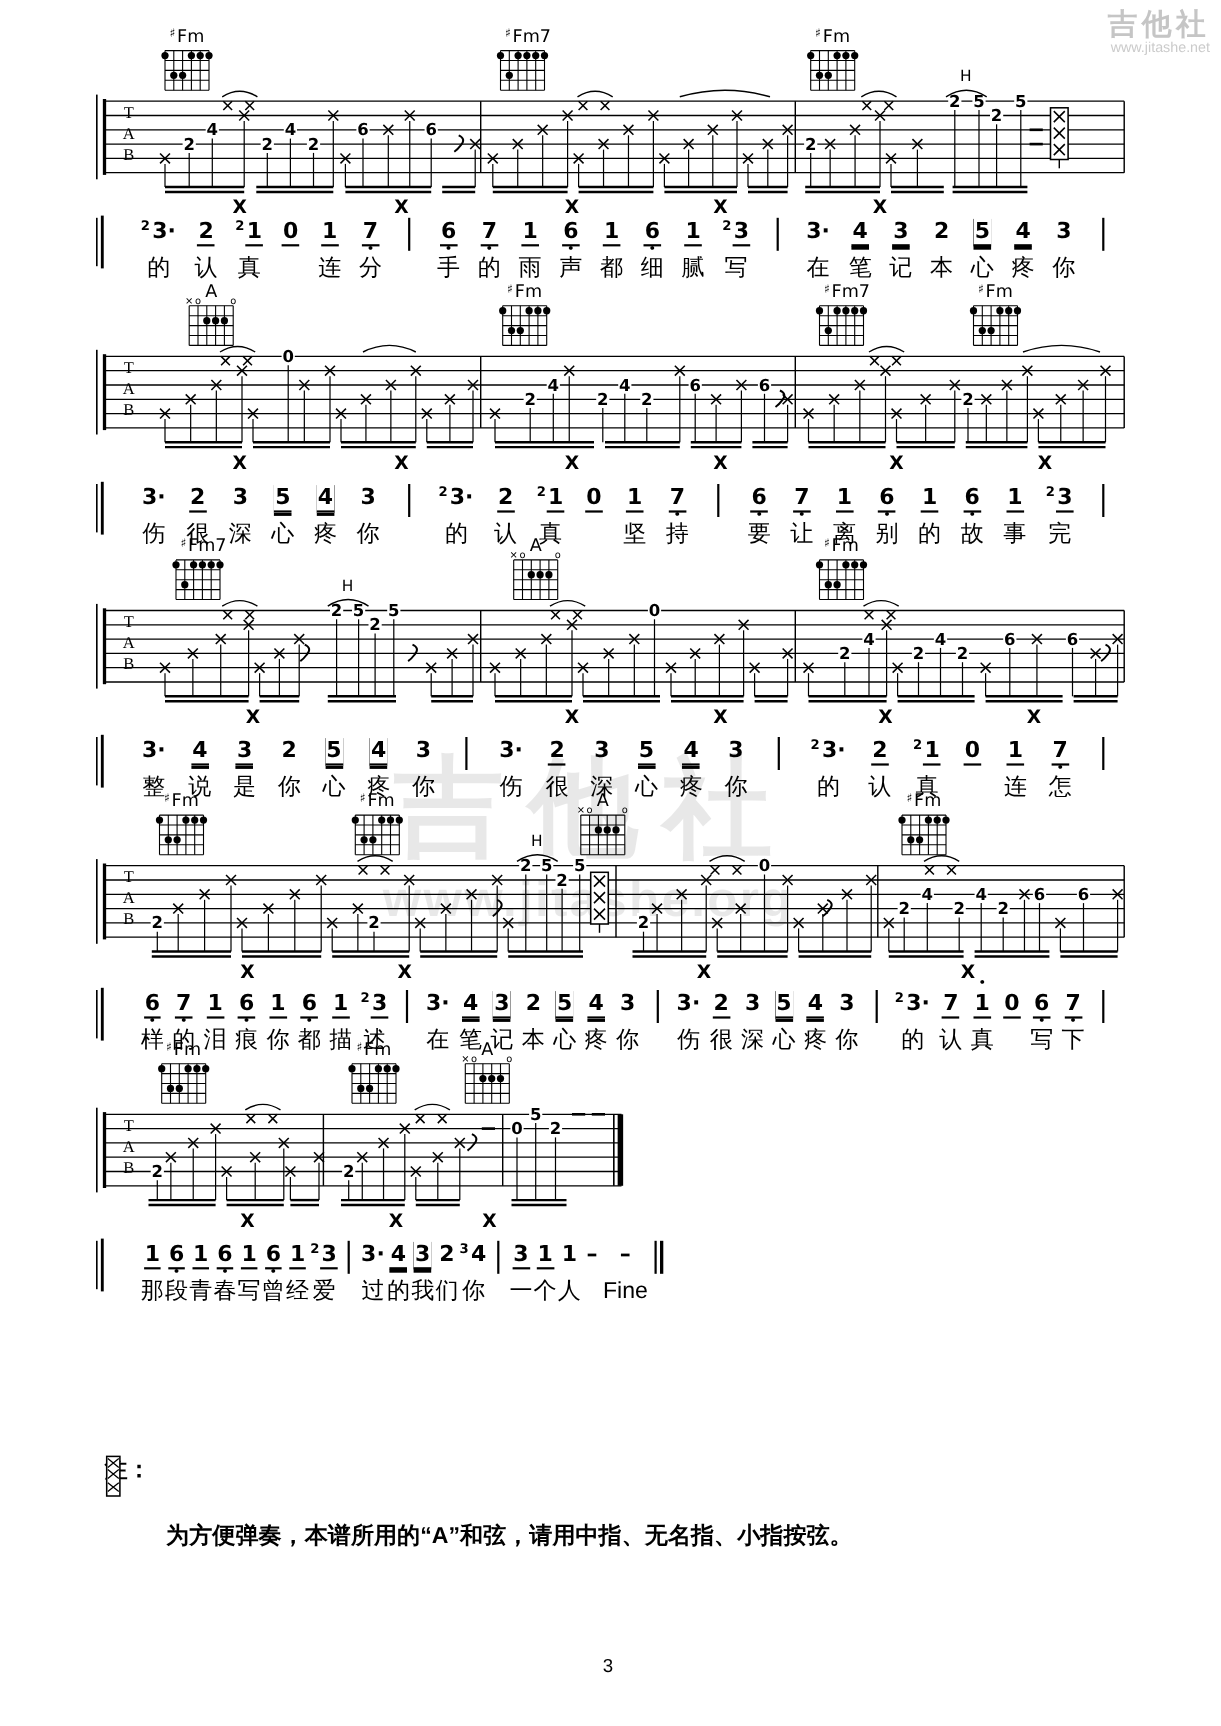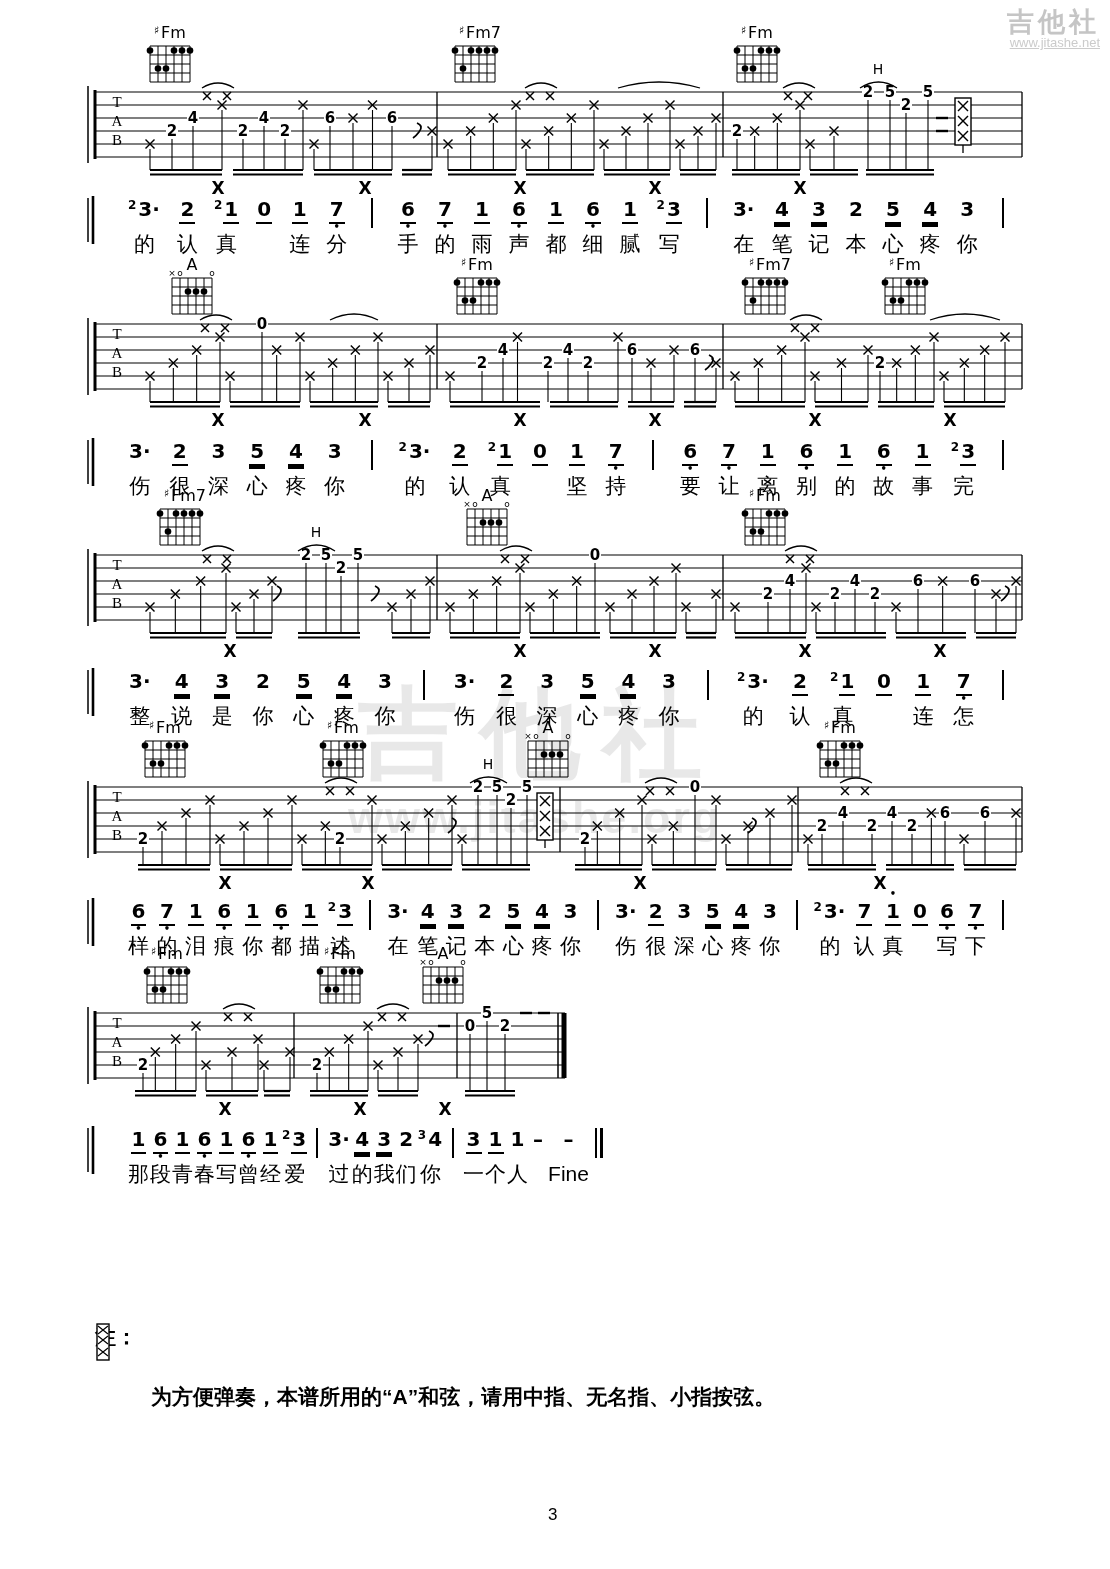--- a/index.html
+++ b/index.html
@@ -6,21 +6,21 @@
   #page{position:relative;width:1110px;height:1569px;background:#ffffff;overflow:hidden;
         font-family:"Liberation Sans",sans-serif;color:#000;}
   svg{position:absolute;left:0;top:0;z-index:2;}
   
   .wm{position:absolute;z-index:1;color:rgba(0,0,0,0.09);font-weight:bold;}
   .wm-title{font-size:100px;letter-spacing:22px;}
   .wm-url{font-size:45px;letter-spacing:2px;}
   
   .logo{position:absolute;z-index:3;text-align:right;}
   .logo-title{font-size:27px;font-weight:bold;color:#c5c5c5;letter-spacing:4px;line-height:28px;}
-  .logo-url{font-size:13px;color:#cbcbcb;line-height:14px;text-decoration:underline;}
+  .logo-url{font-size:13px;color:#cbcbcb;line-height:14px;}
   
   .mel{position:absolute;z-index:4;display:flex;justify-content:space-between;align-items:flex-start;}
   .tok{display:flex;flex-direction:column;align-items:center;min-width:18px;}
   .num{font-family:"DejaVu Sans",sans-serif;font-weight:700;font-size:20px;height:26px;line-height:26px;white-space:nowrap;}
   .main{position:relative;display:inline-block;padding:0 1px;}
   .u1{border-bottom:2px solid #000;}
   .u2{border-bottom:2px solid #000;box-shadow:0 3px 0 #000;}
   .od{position:absolute;font-size:10px;line-height:10px;left:50%;transform:translateX(-50%);}
   .od.low{bottom:-10px;} .od.high{top:-9px;}
   .grace{font-size:12px;display:inline-block;transform:translateY(-7px);margin-right:1px;}

